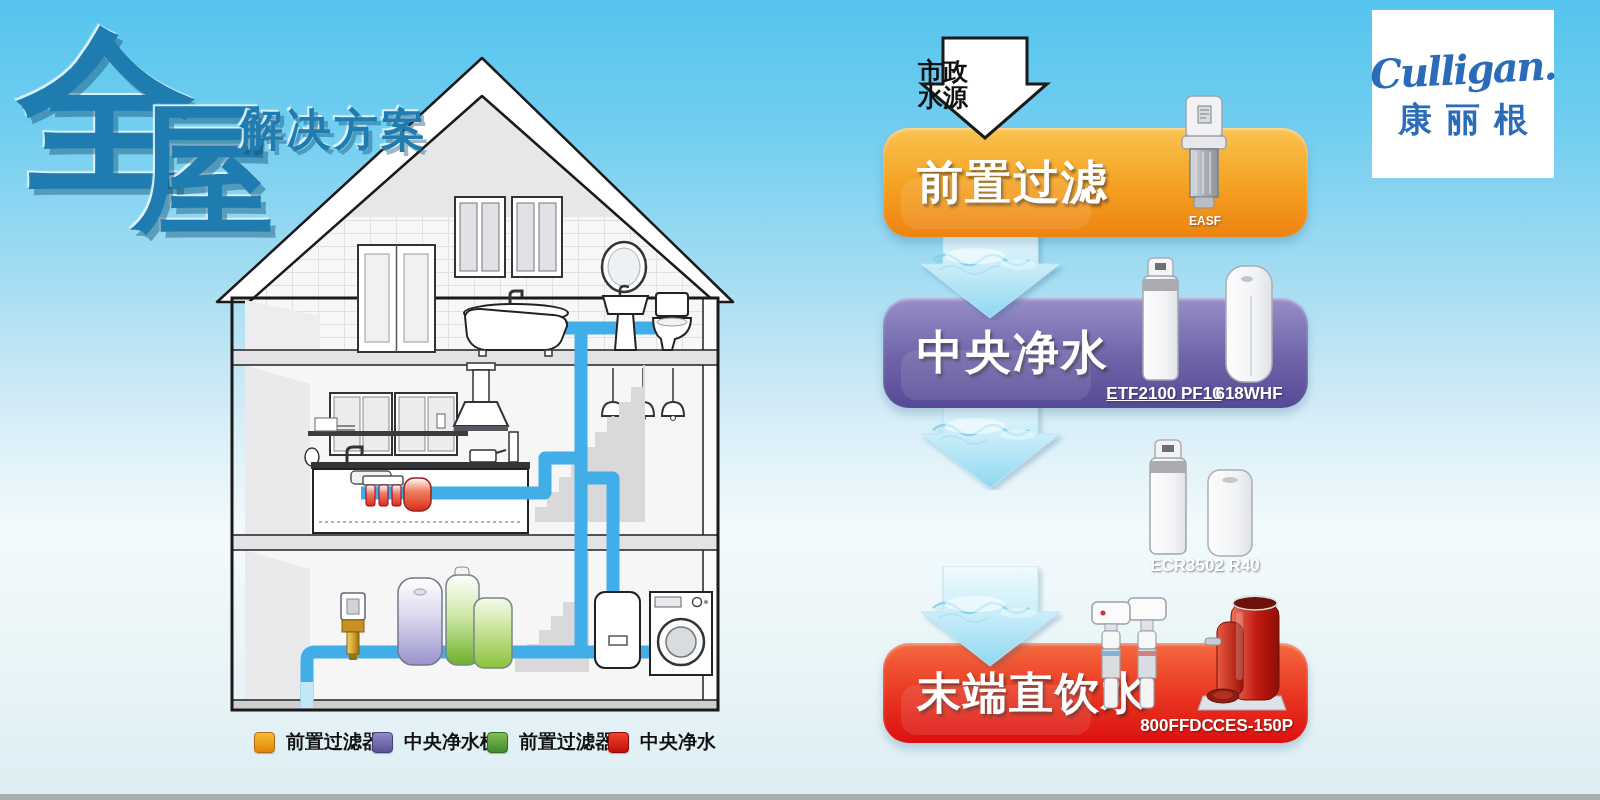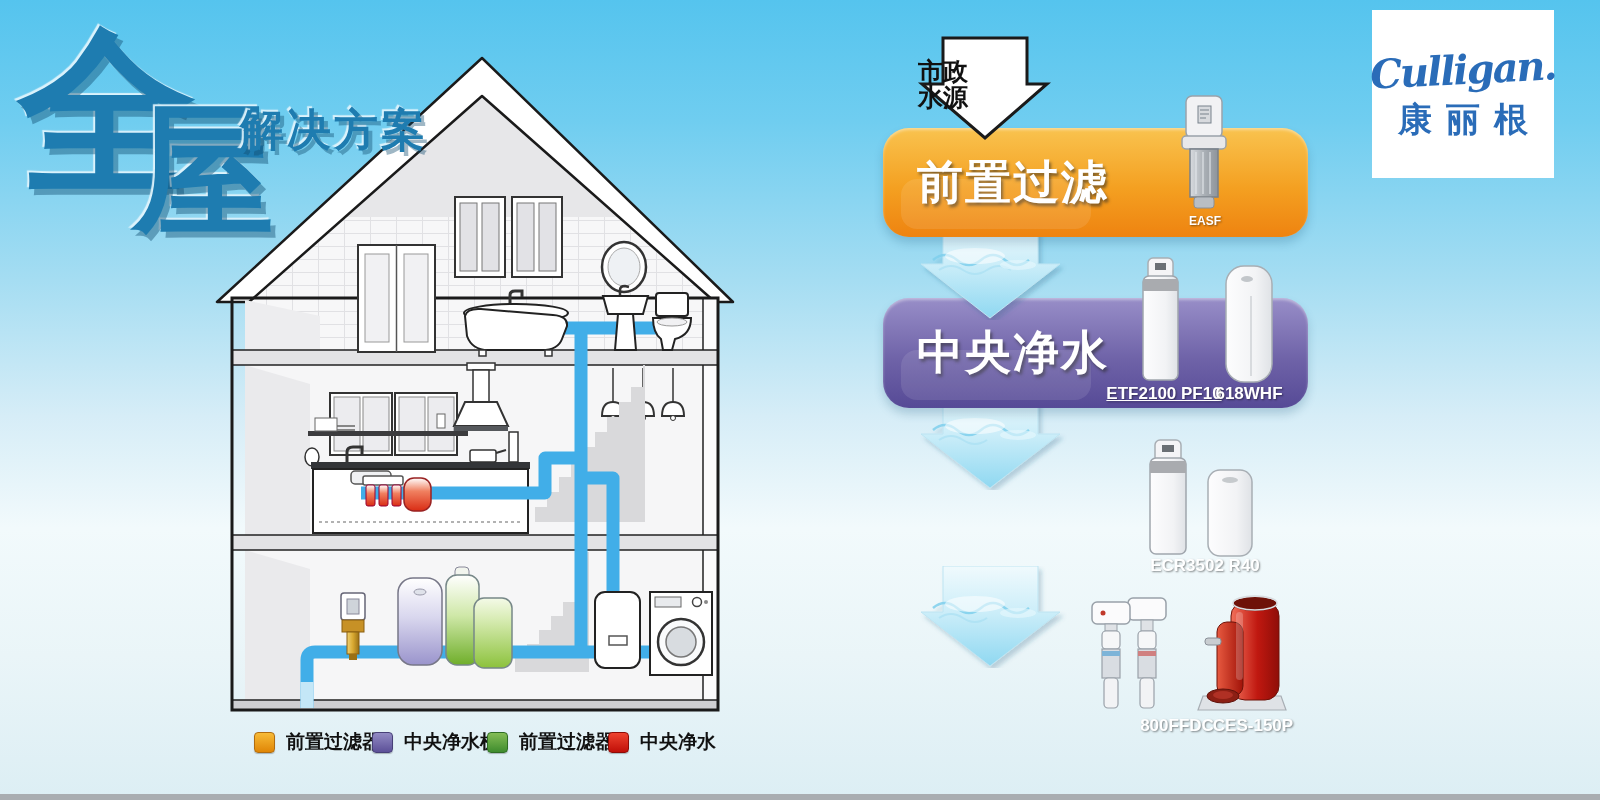--- a/index.html
+++ b/index.html
@@ -267,20 +267,23 @@
   <div class="source-text">
     <div>市政</div>
     <div>水源</div>
   </div>
 
   <div class="banner b0 z-b0">
     <span class="banner-label">前置过滤</span>
   </div>
   <div class="banner b1 z-b1">
     <span class="banner-label">中央净水</span>
+  </div>
+  <div class="banner b3 z-b3">
+    <span class="banner-label">末端直饮水</span>
   </div>
 
   <svg class="flow-arrow fa1" viewBox="0 0 175 102">
     <defs>
       <linearGradient id="waterG" x1="0" y1="0" x2="0" y2="1">
         <stop offset="0" stop-color="#f0fafd"></stop>
           <stop offset=".45" stop-color="#cdeef9"></stop>
           <stop offset="1" stop-color="#8fd8f1"></stop>
       </linearGradient>
       <filter id="aShadow" x="-20%" y="-20%" width="140%" height="140%">

